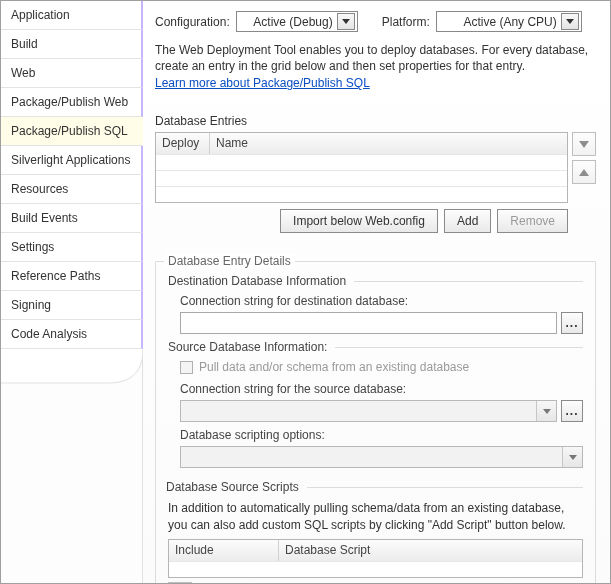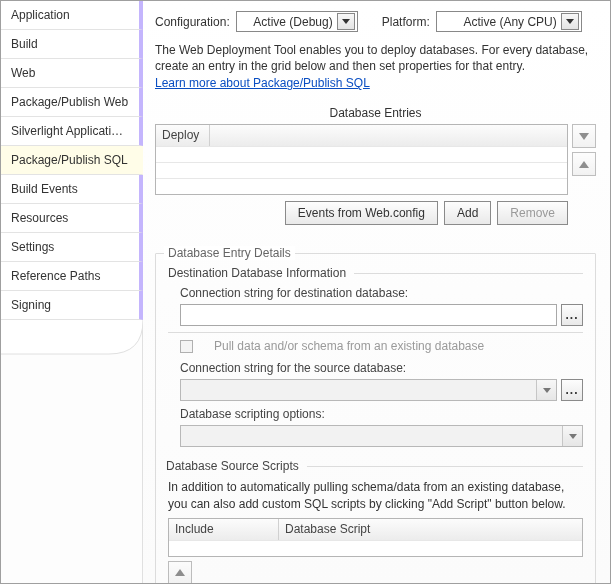--- a/index.html
+++ b/index.html
@@ -22,21 +22,21 @@
     width: 142px;
     flex-shrink: 0;
     background: #fdfdfd;
     display: flex;
     flex-direction: column;
     position: relative;
   }
   .sidebar-item {
     padding: 7px 10px;
     border-bottom: 1px solid #e3e3e3;
-    border-right: 4px solid #c4b5fd;
+    border-right: 2px solid #c4b5fd;
     cursor: pointer;
     font-size: 12px;
     white-space: nowrap;
     overflow: hidden;
     text-overflow: ellipsis;
     background: #fff;
   }
   .sidebar-item.selected {
     background: #fffde8;
     border-right: 1px solid #fffde8;
@@ -77,21 +77,21 @@
     border: 1px solid #888;
     margin-left: 4px;
     display: flex; align-items:center; justify-content:center;
     background: linear-gradient(to bottom,#f8f8f8,#e4e4e4);
   }
   .tri-down {
     width:0;height:0;border-left:4px solid transparent;border-right:4px solid transparent;border-top:5px solid #333;
   }
   .intro { margin: 4px 0 2px; line-height: 1.35; color:#333; }
   .link { color: #0a4ec2; text-decoration: underline; cursor:pointer; }
-  .section-label { margin-top: 16px; margin-bottom: 4px; color:#333;text-align:center; }
+  .section-label { margin-top: 24px; margin-bottom: 4px; color:#333; }
   
   .grid {
     border: 1px solid #b5b5b5;
     background: #fff;
   }
   .grid-head {
     display:flex;
     height: 21px;
     background: linear-gradient(to bottom,#fcfcfc,#ececec);
   }
@@ -166,44 +166,45 @@
   .combo {
     flex:1; height:22px; border:1px solid #b8b8b8; background:#f2f2f2;
     display:flex; align-items:center;
   }
   .combo .combo-btn{
     width:20px;height:100%;border-left:1px solid #c6c6c6;
     display:flex;align-items:center;justify-content:center;
     background:linear-gradient(to bottom,#f7f7f7,#e6e6e6);
     margin-left:auto;
   }
-  .checkbox-row{ display:flex; align-items:center; gap:21px; margin:2px 0 8px 12px; color:#9a9a9a;}
+  .checkbox-row{ display:flex; align-items:center; gap:6px; margin:2px 0 8px 12px; color:#9a9a9a;}
   .chk {
     width:13px;height:13px;border:1px solid #b0b0b0;background:#f4f4f4;
   }
   .scripts-section{ margin-top:12px;}
   .scripts-grid-wrap{ display:flex; gap:4px;flex-direction:column;}
 </style>
 </head>
 <body>
 
 <div class="window">
 
   <div class="sidebar">
     <div class="sidebar-item">Application</div>
     <div class="sidebar-item">Build</div>
     <div class="sidebar-item">Web</div>
     <div class="sidebar-item">Package/Publish Web</div>
+    <div class="sidebar-item selected">Package/Publish SQL</div>
     <div class="sidebar-item">Silverlight Applications</div>
-    <div class="sidebar-item selected">Package/Publish SQL</div>
+    <div class="sidebar-item">Resources</div>
     <div class="sidebar-item">Build Events</div>
-    <div class="sidebar-item">Resources</div>
     <div class="sidebar-item">Settings</div>
     <div class="sidebar-item">Reference Paths</div>
     <div class="sidebar-item">Signing</div>
+    <div class="sidebar-item">Code Analysis</div>
     <div class="sidebar-rest">
       <div class="sidebar-curve">
         <svg viewBox="0 0 142 36" preserveAspectRatio="none">
           <path d="M0 0 H142 V0 Q142 34 108 34 H0 Z" fill="#ffffff"></path>
           <path d="M142 0 Q142 34 108 34 H0" fill="none" stroke="#e0e0e0" stroke-width="1"></path>
         </svg>
       </div>
     </div>
   </div>
 
@@ -228,56 +229,58 @@
     </div>
 
     <div class="intro">The Web Deployment Tool enables you to deploy databases. For every database, create an entry in the grid below and then set properties for that entry.</div>
     <div><span class="link">Learn more about Package/Publish SQL</span></div>
 
     <div class="section-label">Database Entries</div>
     <div class="grid-wrap">
       <div class="grid entries-grid" style="flex:1">
         <div class="grid-head">
           <div class="col deploy">Deploy</div>
+          <div class="col name">Name</div>
         </div>
         <div class="grid-body">
           <div class="grow"></div>
           <div class="grow"></div>
           <div class="grow"></div>
         </div>
       </div>
       <div class="arrow-stack">
         <div class="sq-btn dim">
             <div class="arr-down"></div>
           </div>
         <div class="sq-btn dim">
             <div class="arr-up"></div>
           </div>
       </div>
     </div>
     <div class="btn-row" style="padding-right:28px">
-      <div class="btn">Events from Web.config</div>
+      <div class="btn">Import below Web.config</div>
       <div class="btn">Add</div>
       <div class="btn disabled">Remove</div>
     </div>
 
     <div class="group">
       <div class="group-title">Database Entry Details</div>
 
       <div class="sub-title">
         <span>Destination Database Information</span>
         <div class="rule"></div>
       </div>
       <div class="field-label">Connection string for destination database:</div>
       <div class="field-row">
         <div class="text-input"></div>
         <div class="ellipsis-btn">...</div>
       </div>
 
       <div class="sub-title">
+        <span>Source Database Information:</span>
         <div class="rule"></div>
       </div>
       <div class="checkbox-row">
         <div class="chk"></div>
         <span>Pull data and/or schema from an existing database</span>
       </div>
       <div class="field-label">Connection string for the source database:</div>
       <div class="field-row">
         <div class="combo">
           <div class="combo-btn">

